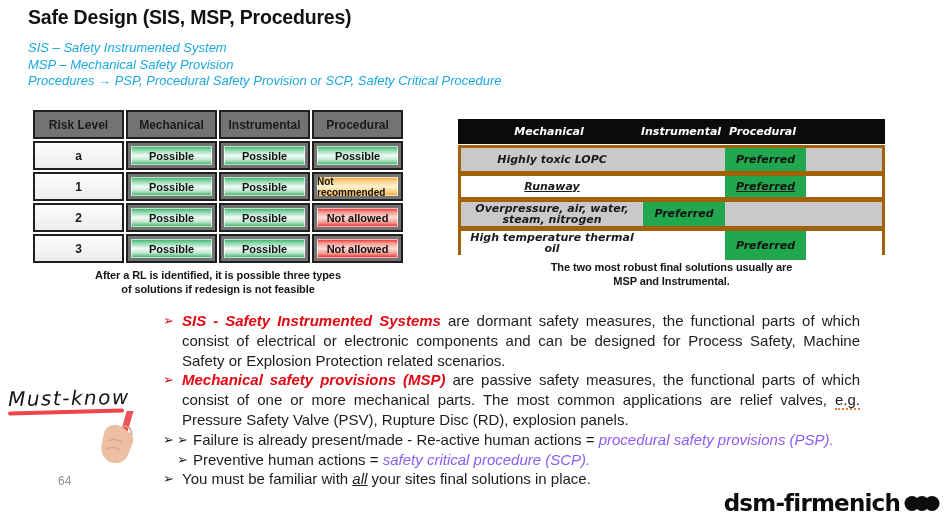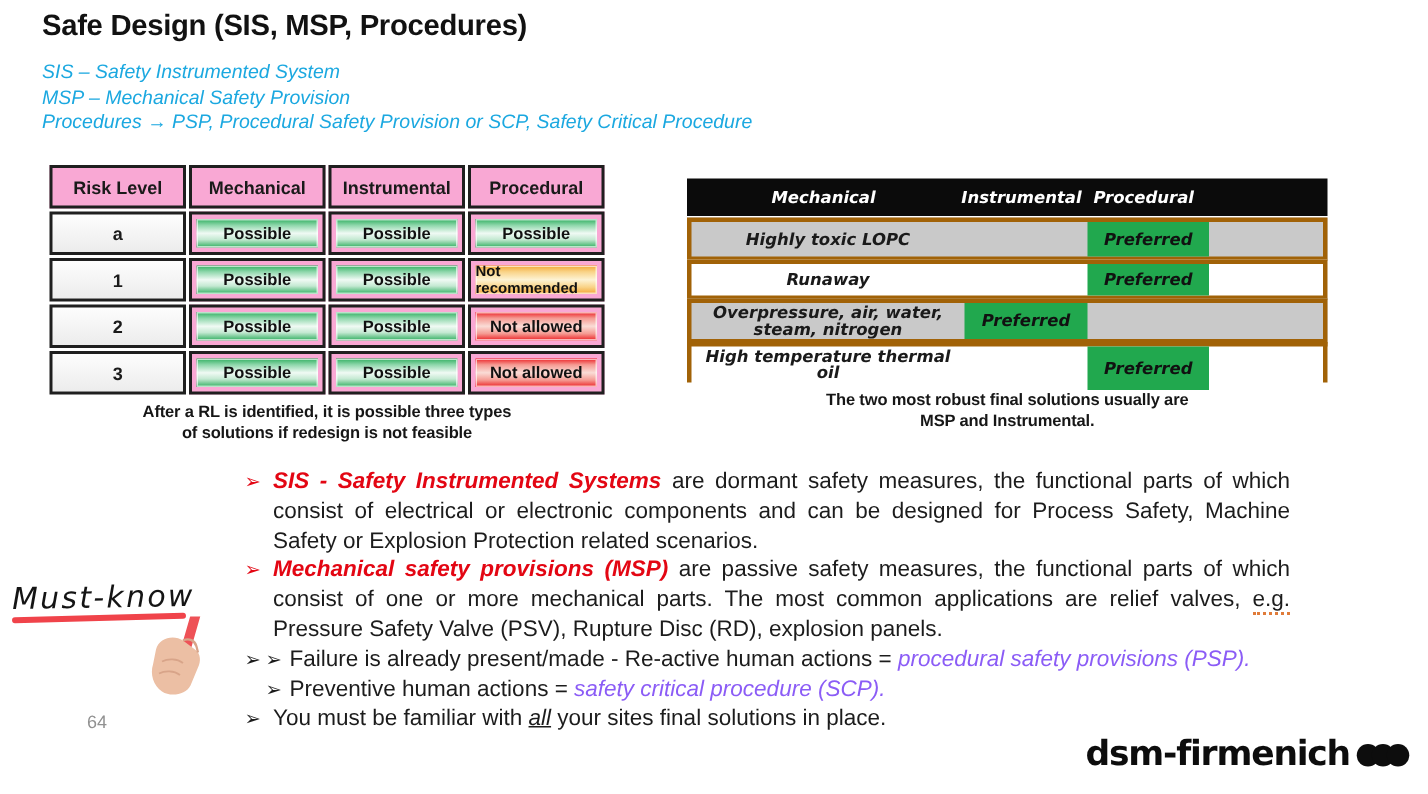--- a/index.html
+++ b/index.html
@@ -8,42 +8,42 @@
     font-family:"Liberation Sans", sans-serif; overflow:hidden; color:#1a1a1a;
   }
 
   
   .title { position:absolute; left:28px; top:6px; font-size:19.5px; font-weight:bold; letter-spacing:-0.2px; color:#121212; }
   .subtitles { position:absolute; left:28px; top:40px; font-size:13px; font-style:italic; color:#1ba8e0; line-height:16.5px; font-weight:500; }
 
   
   .ltable { position:absolute; left:33px; top:110px; display:grid;
             grid-template-columns:91px 91px 91px 91px; grid-auto-rows:29px; gap:2px; }
-  .lcell { border:2px solid #1f1f1f; background:#f9a8d4; display:flex; align-items:center; justify-content:center; }
+  .lcell { border:2px solid #1f1f1f; background:#737373; display:flex; align-items:center; justify-content:center; }
   .lhead { font-weight:bold; font-size:12px; }
   .llabel { font-weight:bold; font-size:12px; background:linear-gradient(180deg,#fdfdfd 0%,#ececec 100%); }
   .pill { flex:1; margin:2px 3px; height:19px; display:flex; align-items:center; justify-content:center;
           font-weight:bold; font-size:11px; color:#111; box-shadow:inset 0 0 0 1px rgba(255,255,255,.65); }
   .pill[data-status="possible"] { background:linear-gradient(180deg,#2fae5f 0%,#8ed7ab 22%,#f0faf4 50%,#c4e9d2 72%,#2fae5f 100%); }
   .pill[data-status="not-recommended"] { background:linear-gradient(180deg,#f2a434 0%,#f9d387 22%,#fdf3d4 50%,#f9d387 76%,#f2a434 100%); font-size:10px; }
   .pill[data-status="not-allowed"] { background:linear-gradient(180deg,#ec2024 0%,#f59a92 22%,#fadcd6 50%,#f59a92 76%,#ec2024 100%); }
 
   .caption { position:absolute; text-align:center; font-size:11px; font-weight:bold; color:#161616; line-height:13.5px; letter-spacing:-0.1px; }
   .caption-left { left:33px; top:269px; width:370px; }
   .caption-right { left:458px; top:261px; width:427px; }
 
   
   .rtable { position:absolute; left:458px; top:119px; width:427px;
             font-family:"DejaVu Sans", sans-serif; font-style:italic; font-weight:bold; }
   .rrow { display:grid; grid-template-columns:182px 82px 81px 82px; box-sizing:border-box; }
   .rrow.hdr { background:#0b0b0b; color:#ffffff; height:25px; margin-bottom:2px; font-size:11px; }
   .rrow.body-row { border:3px solid #a16207; margin-top:-1px; font-size:11px; }
   .rrow.row-gray { background:#c9c9c9; }
   .rrow.row-white { background:#ffffff; }
-  .rrow.r1 { height:29px; } .rrow.r2 { height:27px; } .rrow.r3 { height:30px; } .rrow.r4 { height:27px; border-bottom:none; }
+  .rrow.r1 { height:29px; } .rrow.r2 { height:27px;text-decoration:underline; } .rrow.r3 { height:30px; } .rrow.r4 { height:27px; border-bottom:none; }
   .rcell { display:flex; align-items:center; justify-content:center; text-align:center; line-height:11.5px; padding:0 2px; }
   .rcell[data-status="preferred"] { background:#21a84e; color:#111; }
   .rrow.r4 .rcell[data-status="preferred"] { position:relative; height:calc(100% + 5px); z-index:2; }
 
   
   .bullets { position:absolute; left:163px; top:311px; width:697px; font-size:15px; line-height:19.8px; color:#1c1c1c; }
   .bullet { position:relative; padding-left:19px; text-align:justify; }
   .bullet.sub { padding-left:30px; }
   .marker { position:absolute; left:0; top:0; font-size:13px; }
   .bullet.sub .marker { left:14px; }

